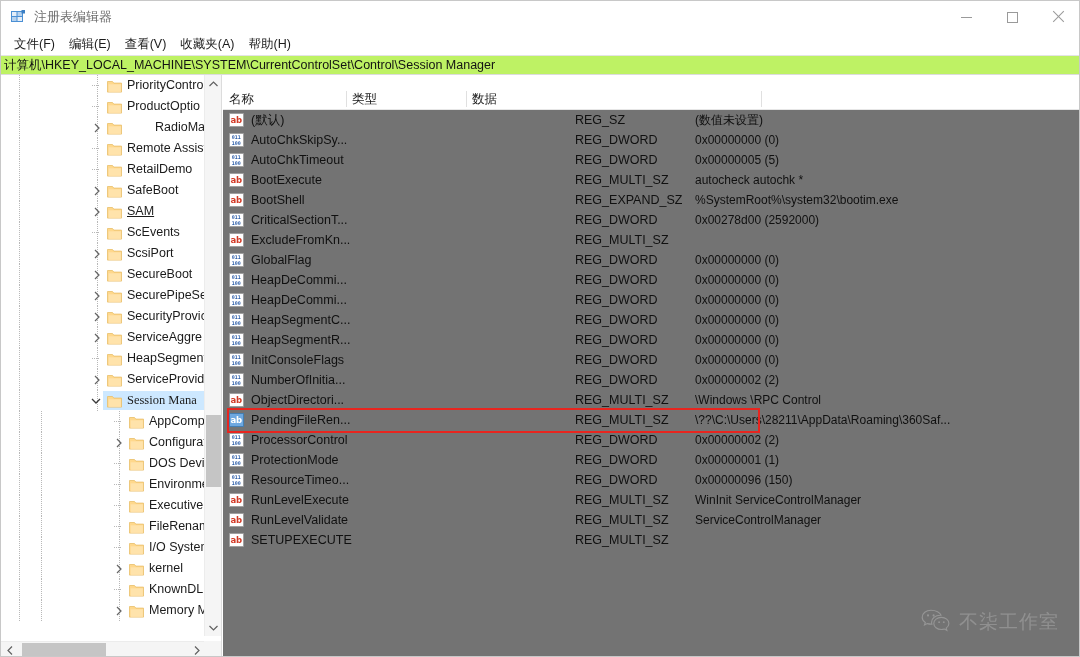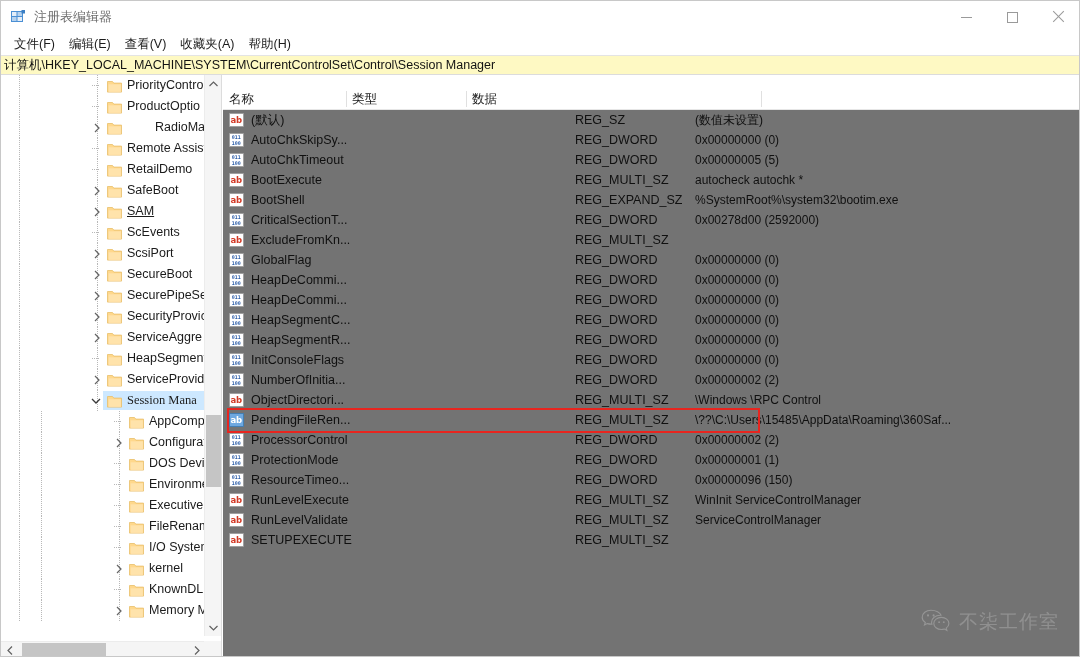--- a/index.html
+++ b/index.html
@@ -66,21 +66,21 @@
     padding: 2px 7px;
     line-height: 16px; white-space: nowrap;
   }
 
   
   .addressbar {
     position: absolute; left: 0; top: 54px;
     width: 1080px; height: 20px;
     border-top: 1px solid #e4e4e4;
     border-bottom: 1px solid #dcdcdc;
-    background: #fef9c3;
+    background: #bef264;
     display: flex; align-items: center;
   }
   .address-text {
     font-size: 12.5px; color: #131313;
     padding-left: 3px; line-height: 16px;
     white-space: nowrap;
   }
 
   
   .content {
@@ -812,21 +812,21 @@
             <span class="cell-type">REG_MULTI_SZ</span>
             <span class="cell-data">\Windows \RPC Control</span>
           </div>
           <div class="row">
             <span class="row-icon"><svg width="15" height="14" viewBox="0 0 15 14">
                 <rect x="0.5" y="0.5" width="14" height="13" fill="#6ea8e0" stroke="#3a7ab5" stroke-width="0.8"></rect>
                 <text x="7.3" y="10" font-family="DejaVu Sans, sans-serif" font-size="8.5" font-weight="bold" fill="#ffffff" text-anchor="middle">ab</text>
               </svg></span>
             <span class="cell-name">PendingFileRen...</span>
             <span class="cell-type">REG_MULTI_SZ</span>
-            <span class="cell-data">\??\C:\Users\15485\AppData\Roaming\360Saf...</span>
+            <span class="cell-data">\??\C:\Users\28211\AppData\Roaming\360Saf...</span>
           </div>
           <div class="row">
             <span class="row-icon"><svg width="15" height="14" viewBox="0 0 15 14">
                 <rect x="0.5" y="0.5" width="14" height="13" fill="#ffffff" stroke="#9b9b9b" stroke-width="0.8"></rect>
                 <text x="7.3" y="6.2" font-family="DejaVu Sans Mono, monospace" font-size="5" font-weight="bold" fill="#2f5fa8" text-anchor="middle">011</text>
                 <text x="7.3" y="11.6" font-family="DejaVu Sans Mono, monospace" font-size="5" font-weight="bold" fill="#2f5fa8" text-anchor="middle">100</text>
               </svg></span>
             <span class="cell-name">ProcessorControl</span>
             <span class="cell-type">REG_DWORD</span>
             <span class="cell-data">0x00000002 (2)</span>

